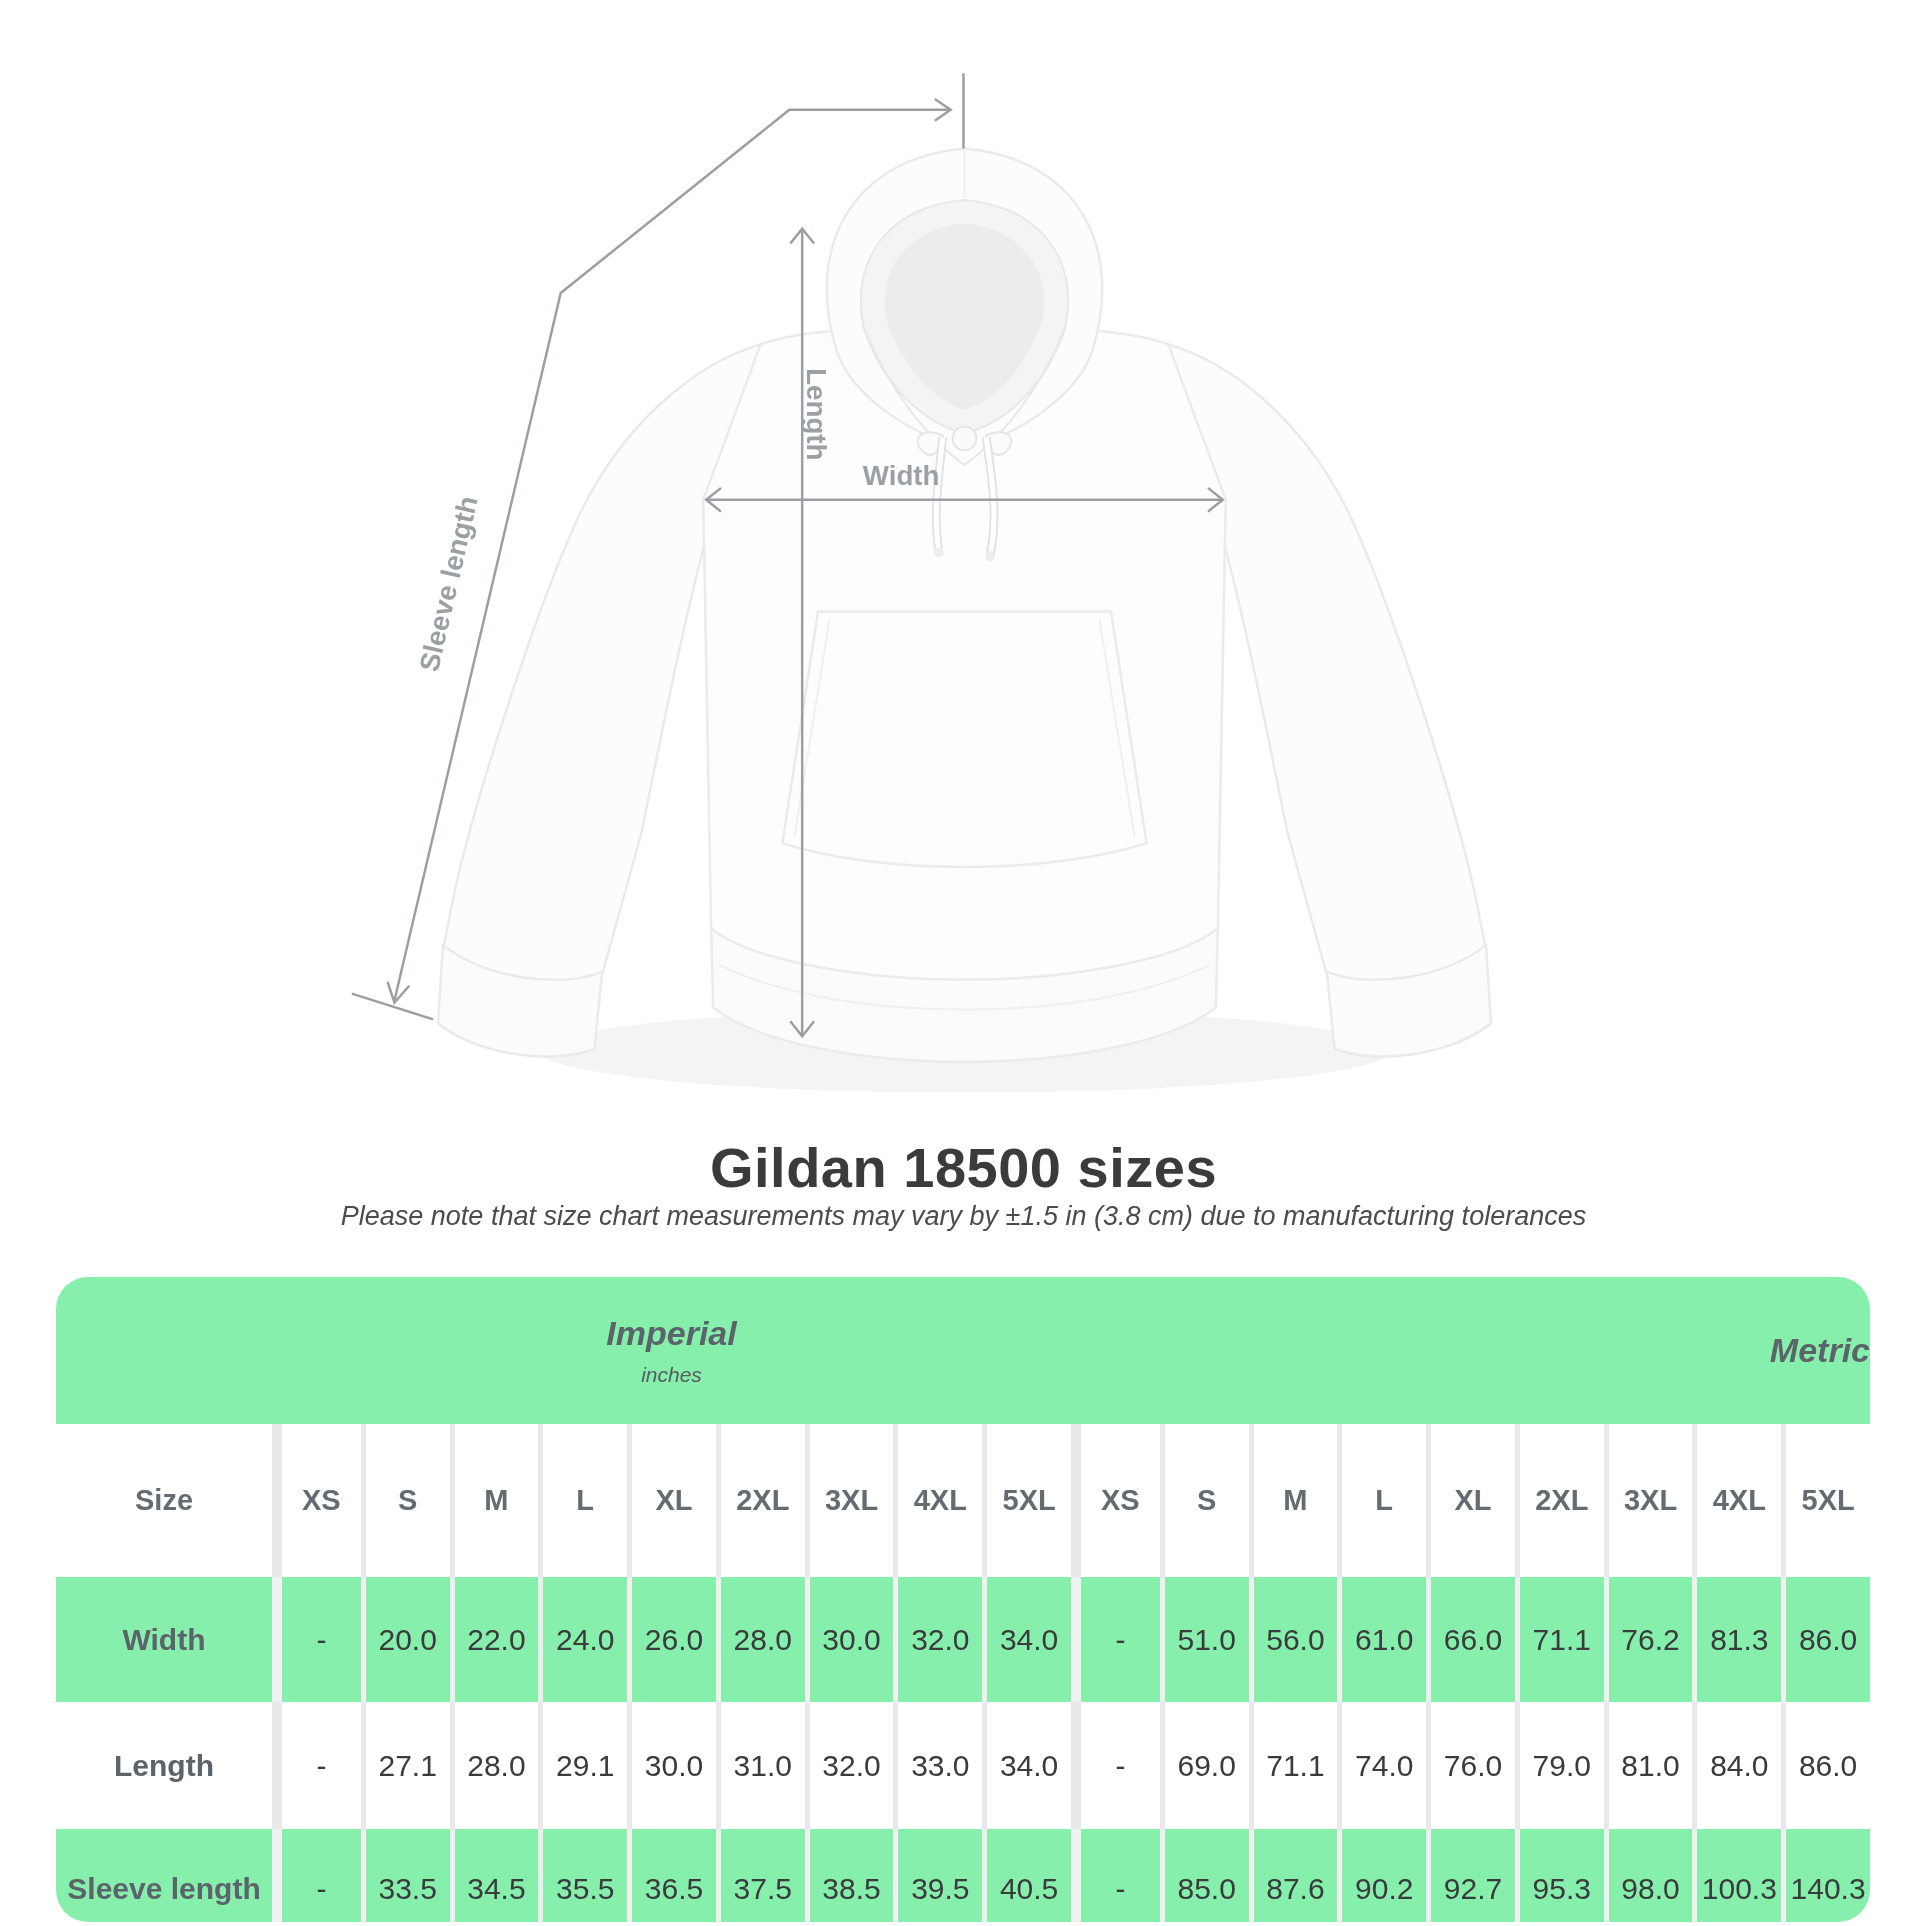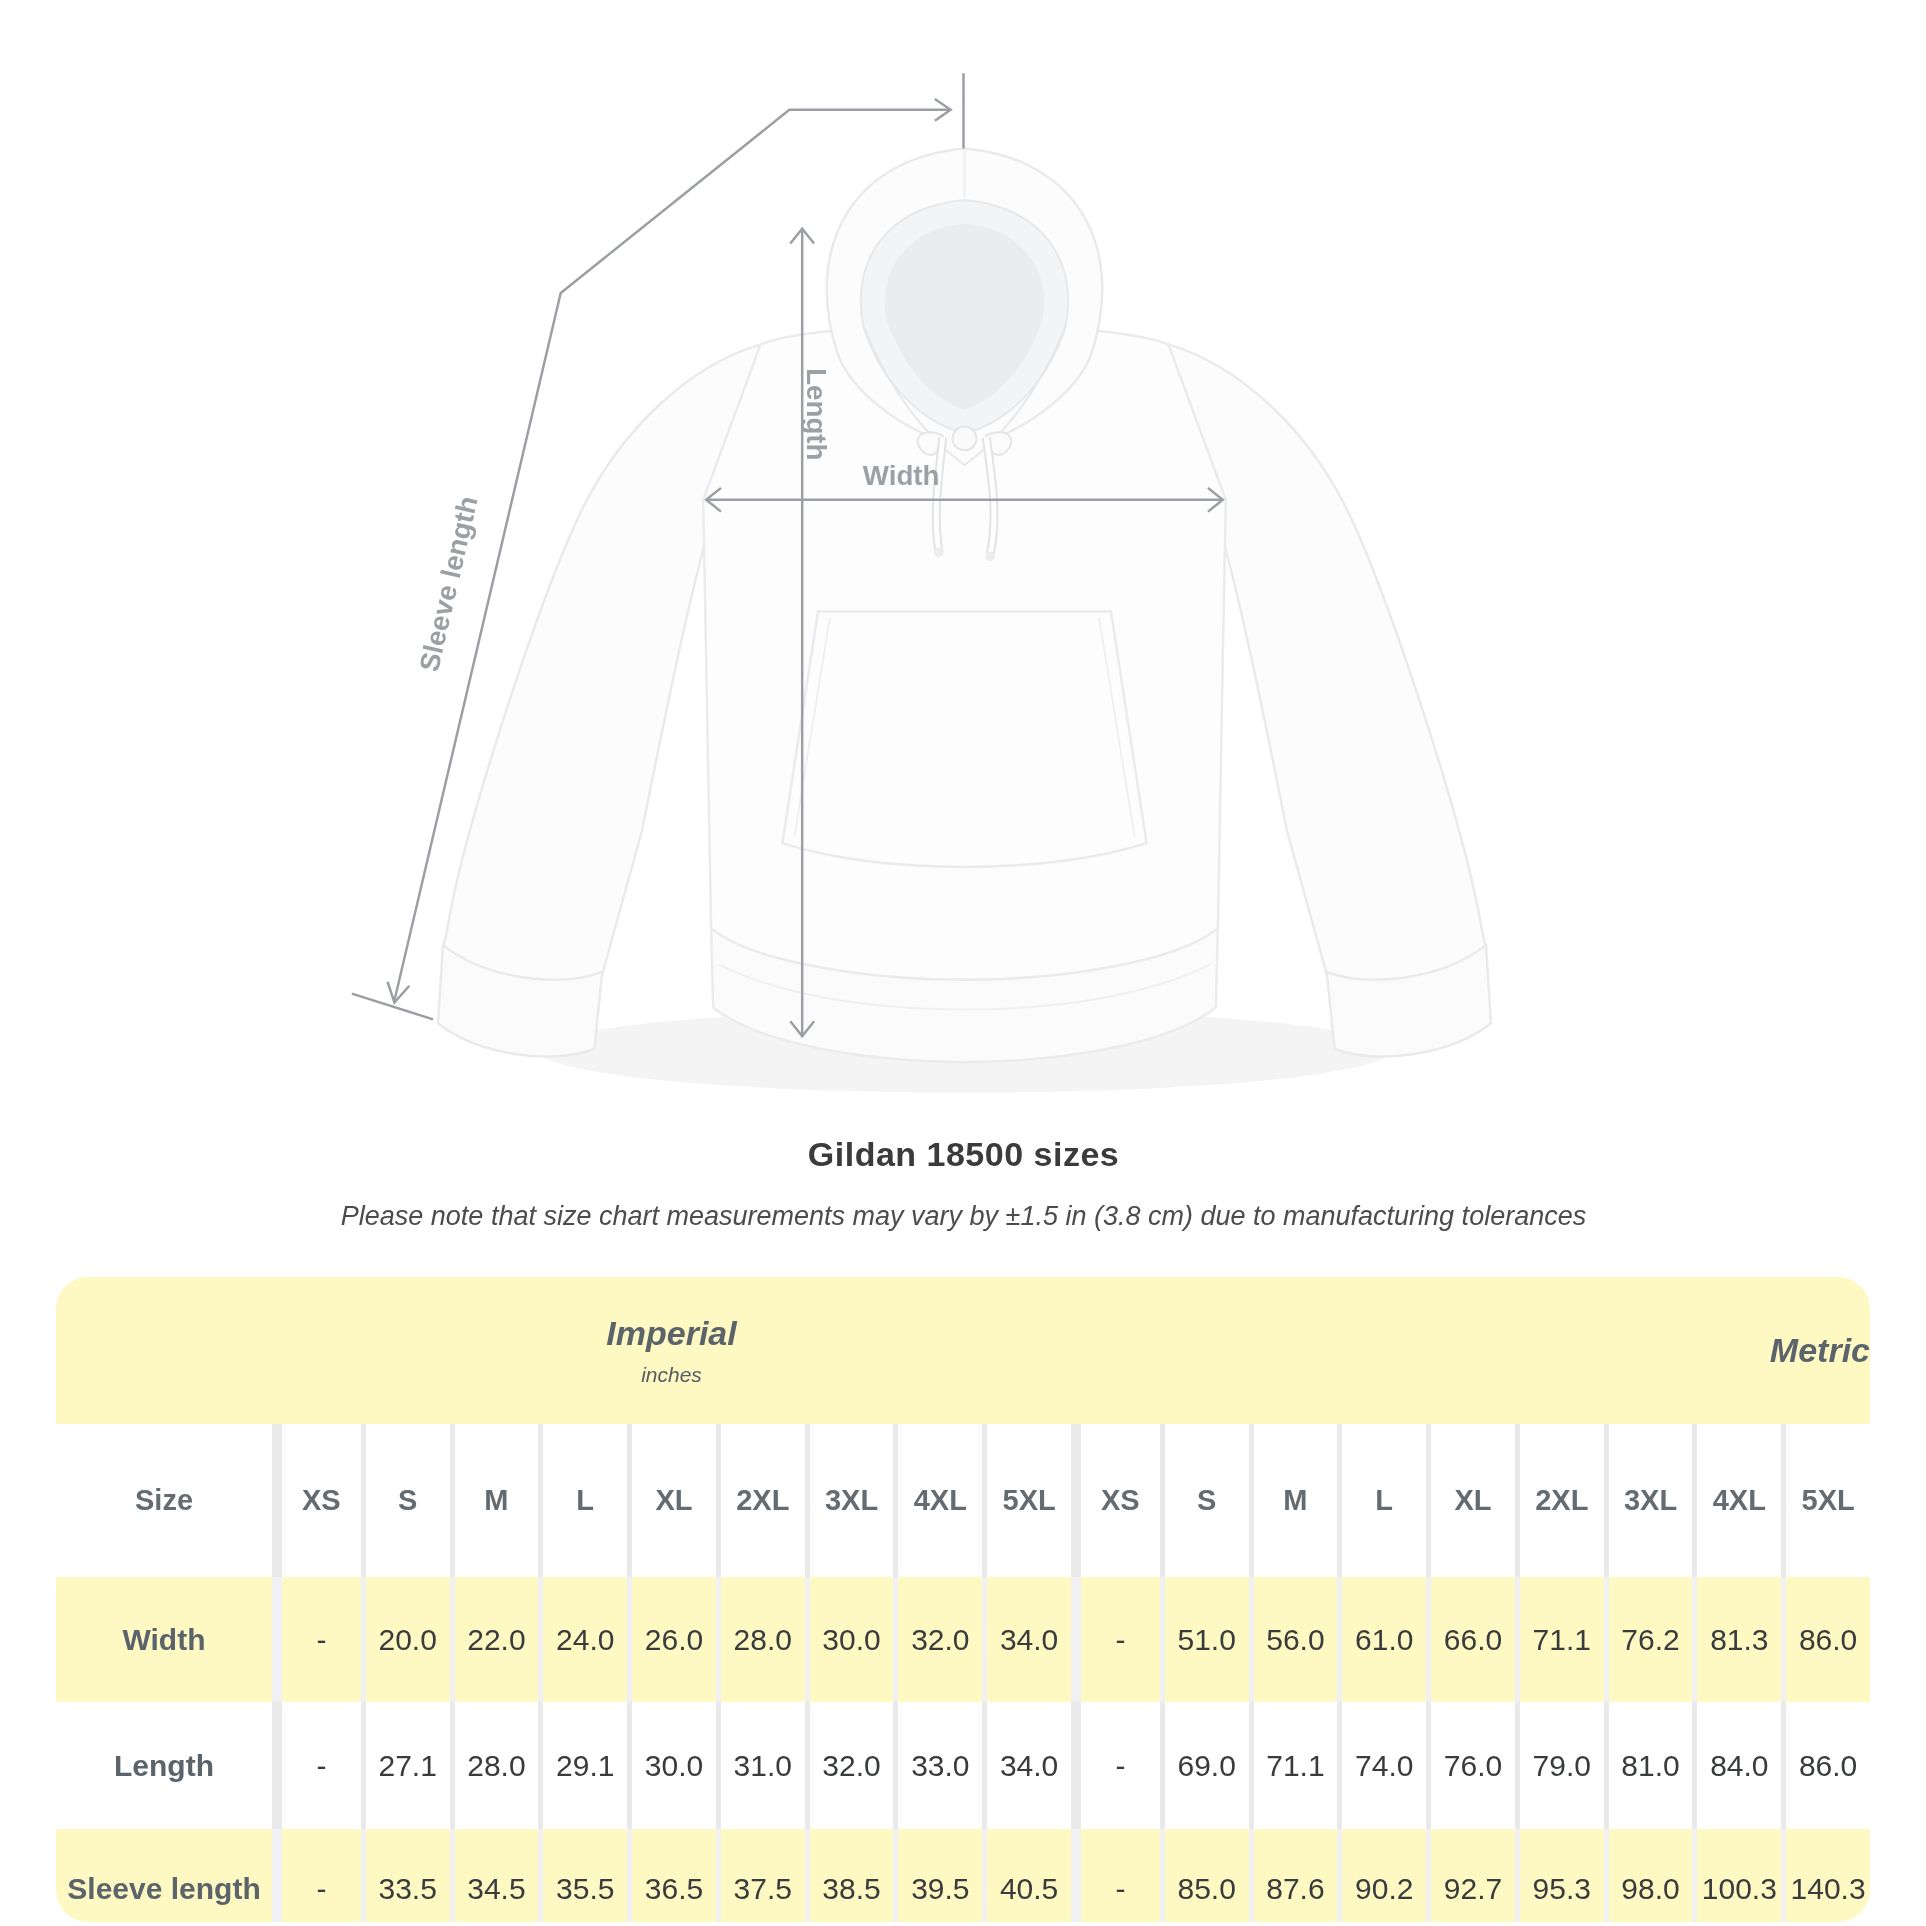--- a/index.html
+++ b/index.html
@@ -4,29 +4,29 @@
 <style>
   * { box-sizing: border-box; }
   html,body { margin:0; padding:0; }
   body {
     width:1927px; height:1927px; background:#ffffff; position:relative;
     font-family:"Liberation Sans", sans-serif; overflow:hidden;
   }
   .diagram { position:absolute; left:0; top:0; width:1927px; height:1148px; }
   .title {
     position:absolute; top:1135px; left:0; width:100%; text-align:center;
-    font-size:34px; font-weight:bold; color:#3b3b3b; letter-spacing:0.5px;
+    font-size:56px; font-weight:bold; color:#3b3b3b; letter-spacing:0.5px;
   }
   .subtitle {
     position:absolute; top:1201px; left:0; width:100%; text-align:center;
     font-size:27px; font-style:italic; color:#4c4c4c;
   }
   .sizeTable {
     position:absolute; left:56px; top:1277px; width:1814px; height:645px;
-    background:#fef9c3; border-radius:32px; overflow:hidden;
+    background:#86efac; border-radius:32px; overflow:hidden;
   }
   .trow { display:grid; grid-template-columns:216px repeat(18, 1fr); width:100%; }
   .row-units { height:147px; align-items:center; }
   .row-head  { height:153px; }
   .row-w     { height:125px; }
   .row-l     { height:127px; }
   .row-s     { height:119px; }
   .units-imperial { grid-column:2/11; text-align:center; }
   .units-metric   { grid-column:11/20; text-align:right; }
   .unit-name { font-size:34px; font-weight:bold; font-style:italic; color:#5b646b; }

